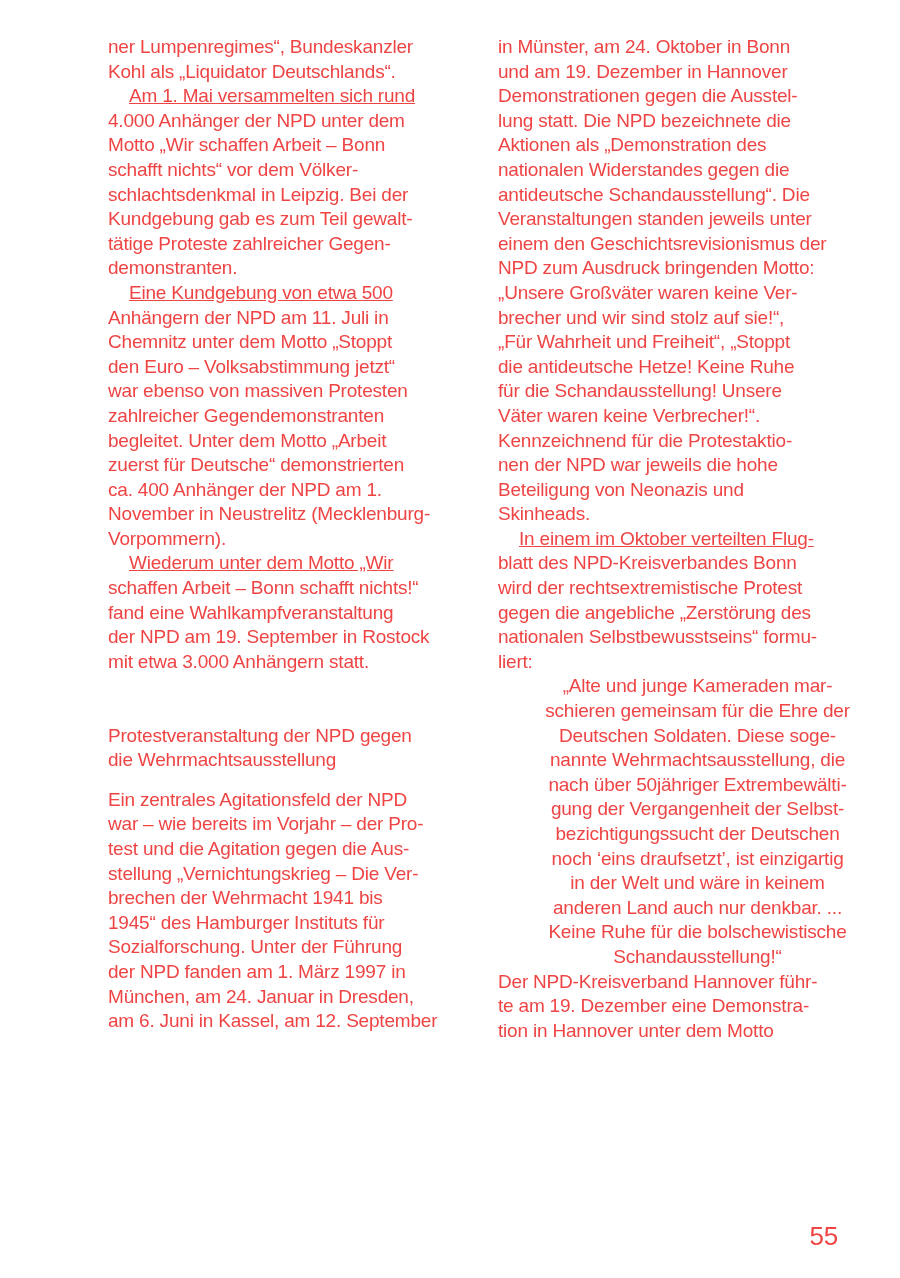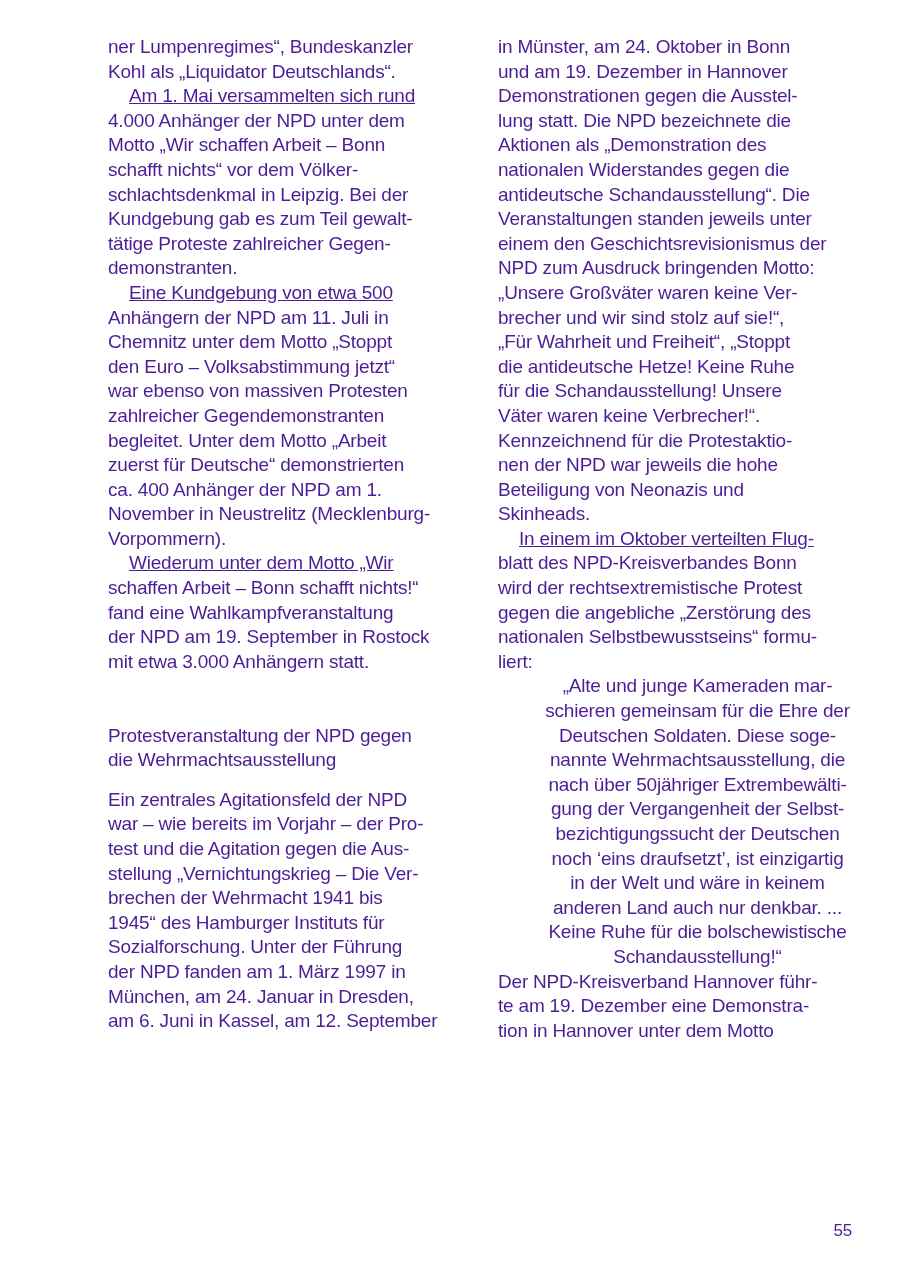--- a/index.html
+++ b/index.html
@@ -7,21 +7,21 @@
     padding: 0;
     background: #ffffff;
   }
   .page {
     position: relative;
     width: 900px;
     height: 1278px;
     background: #ffffff;
     overflow: hidden;
     font-family: "Liberation Sans", "DejaVu Sans", sans-serif;
-    color: #4c1d95;
+    color: #ef4444;
   }
   .column {
     position: absolute;
     top: 35px;
     font-size: 19px;
     line-height: 24.6px;
     white-space: nowrap;
     letter-spacing: -0.2px;
   }
   .column-left  { left: 108px; width: 364px; }
@@ -30,22 +30,22 @@
   .block-heading {
     margin-top: 49.2px;
     margin-bottom: 15px;
   }
   .block-quote { padding-left: 25px; text-align: center; }
   .line { height: 24.6px; }
   .first-indent { padding-left: 21px; text-decoration: underline; }
   .page-number {
     position: absolute;
     top: 1221px;
-    right: 48px;
-    font-size: 17px;
+    right: 62px;
+    font-size: 26px;
     letter-spacing: -0.2px;
     margin-left: 32px;
   }
 </style>
 </head>
 <body>
 
 <div class="page">
   <div class="column column-left">
       <div class="block block-paragraph">

